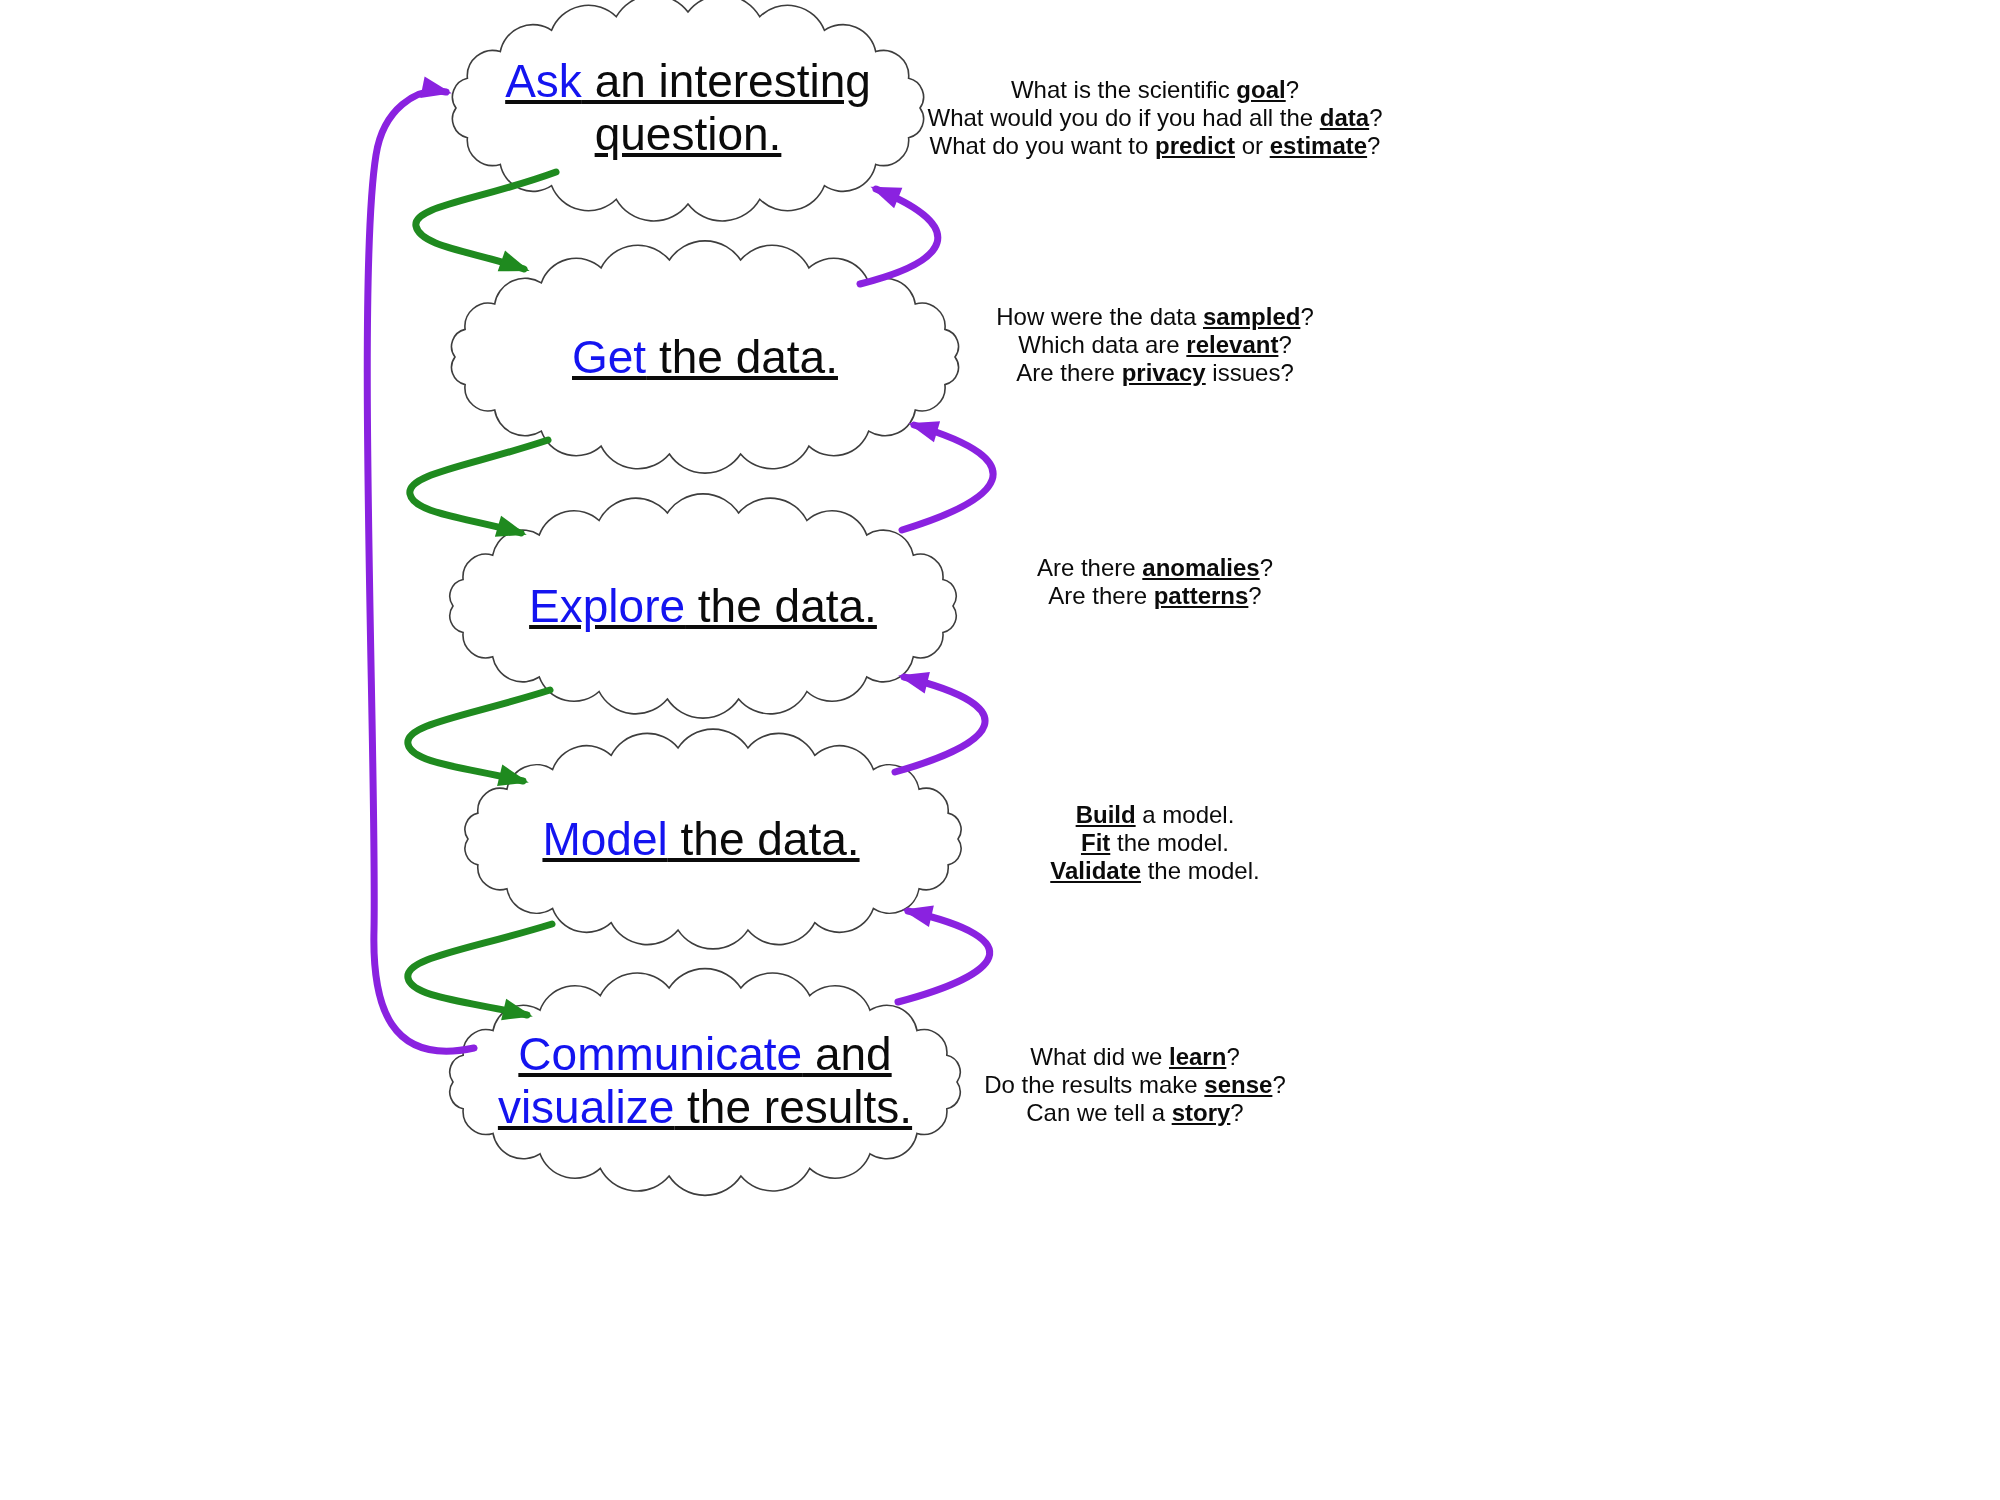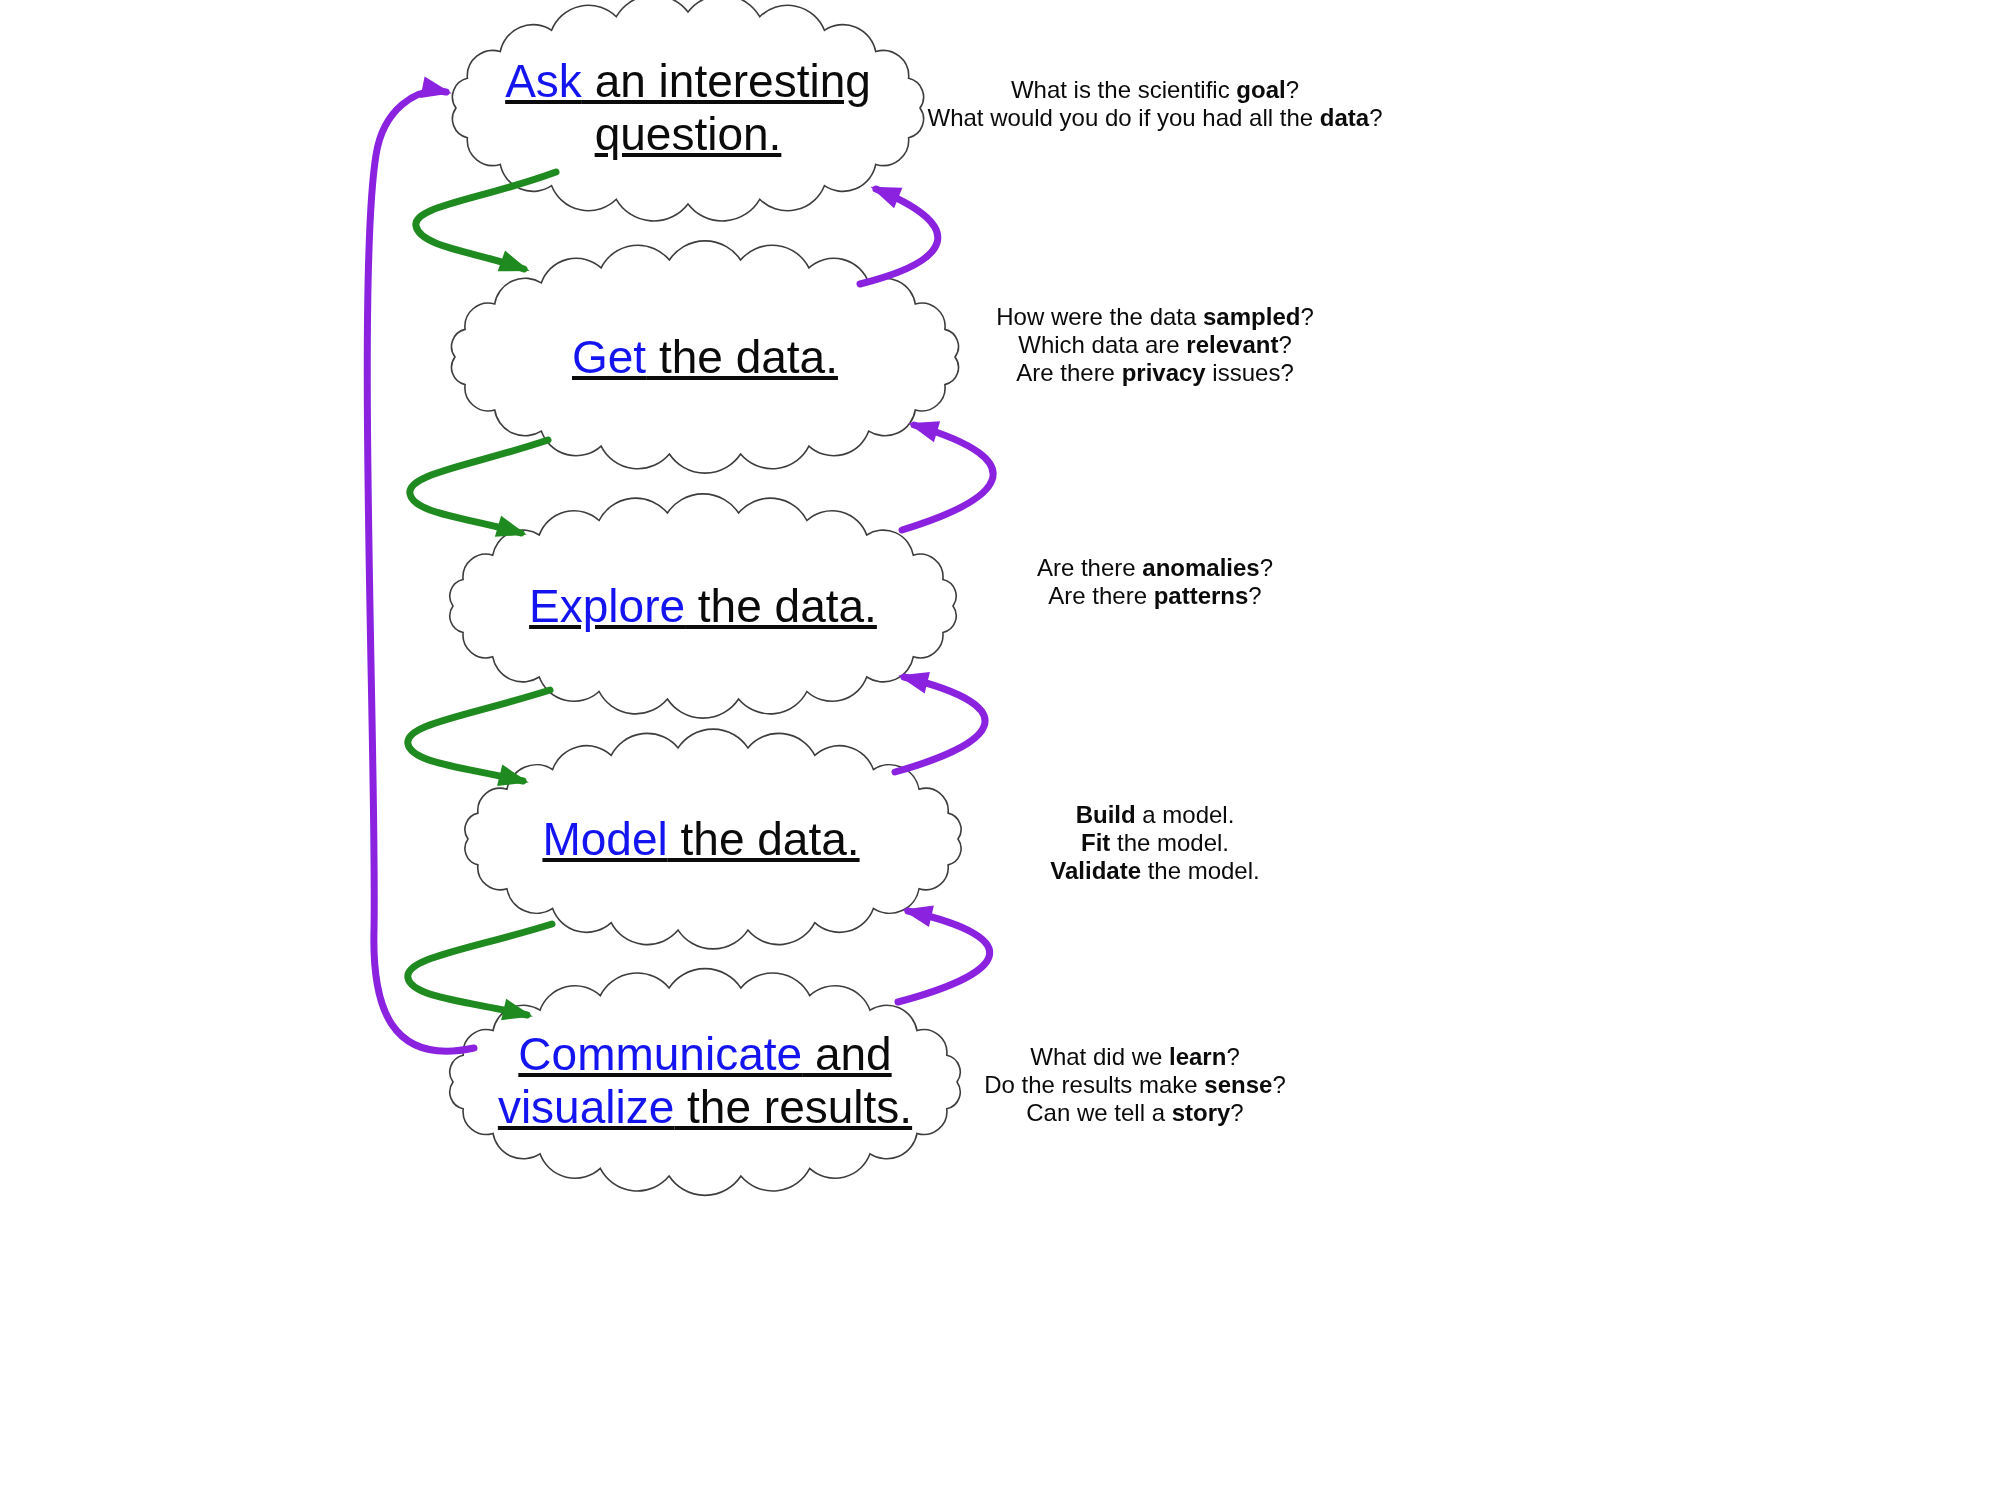--- a/index.html
+++ b/index.html
@@ -15,21 +15,21 @@
   .cloud-label{
     position:absolute;text-align:center;font-size:46px;line-height:1.15;
     color:var(--text,#0b0b0b);z-index:3;text-decoration:underline;
   }
   .cloud-label .kw{color:var(--keyword-blue,#1414f0);}
   .annotation{
     position:absolute;text-align:center;font-size:24px;line-height:28px;
     color:var(--text,#0b0b0b);z-index:3;
   }
   .ann-line{white-space:nowrap;}
-  .b{font-weight:bold;}
+  .b{font-weight:bold;text-decoration:underline;}
 </style>
 </head>
 <body>
 
 <svg class="canvas" viewBox="0 0 2000 1500" aria-hidden="true">
   <defs>
     <marker id="ah-green" markerUnits="userSpaceOnUse" markerWidth="34" markerHeight="26" refX="26" refY="13" orient="auto">
       <path d="M2,2 L32,13 L2,24 Z" fill="#1f8a1f"></path>
     </marker>
     <marker id="ah-purple" markerUnits="userSpaceOnUse" markerWidth="34" markerHeight="26" refX="26" refY="13" orient="auto">
@@ -58,20 +58,21 @@
 
 <div class="cloud-label" style="left:448px;top:55px;width:480px"><span class="kw">Ask</span><span> an interesting question.</span></div>
 <div class="cloud-label" style="left:445px;top:331px;width:520px"><span class="kw">Get</span><span> the data.</span></div>
 <div class="cloud-label" style="left:443px;top:580px;width:520px"><span class="kw">Explore</span><span> the data.</span></div>
 <div class="cloud-label" style="left:441px;top:813px;width:520px"><span class="kw">Model</span><span> the data.</span></div>
 <div class="cloud-label" style="left:467px;top:1028px;width:476px"><span class="kw">Communicate</span><span> and </span><span class="kw">visualize</span><span> the results.</span></div>
 
 <div class="annotation" style="left:875px;top:76px;width:560px">
     <div class="ann-line"><span>What is the scientific </span><span class="b">goal</span><span>?</span></div>
     <div class="ann-line"><span>What would you do if you had all the </span><span class="b">data</span><span>?</span></div>
+    <div class="ann-line"><span>What do you want to </span><span class="b">predict</span><span> or </span><span class="b">estimate</span><span>?</span></div>
   </div>
 <div class="annotation" style="left:875px;top:303px;width:560px">
     <div class="ann-line"><span>How were the data </span><span class="b">sampled</span><span>?</span></div>
     <div class="ann-line"><span>Which data are </span><span class="b">relevant</span><span>?</span></div>
     <div class="ann-line"><span>Are there </span><span class="b">privacy</span><span> issues?</span></div>
   </div>
 <div class="annotation" style="left:875px;top:554px;width:560px">
     <div class="ann-line"><span>Are there </span><span class="b">anomalies</span><span>?</span></div>
     <div class="ann-line"><span>Are there </span><span class="b">patterns</span><span>?</span></div>
   </div>

